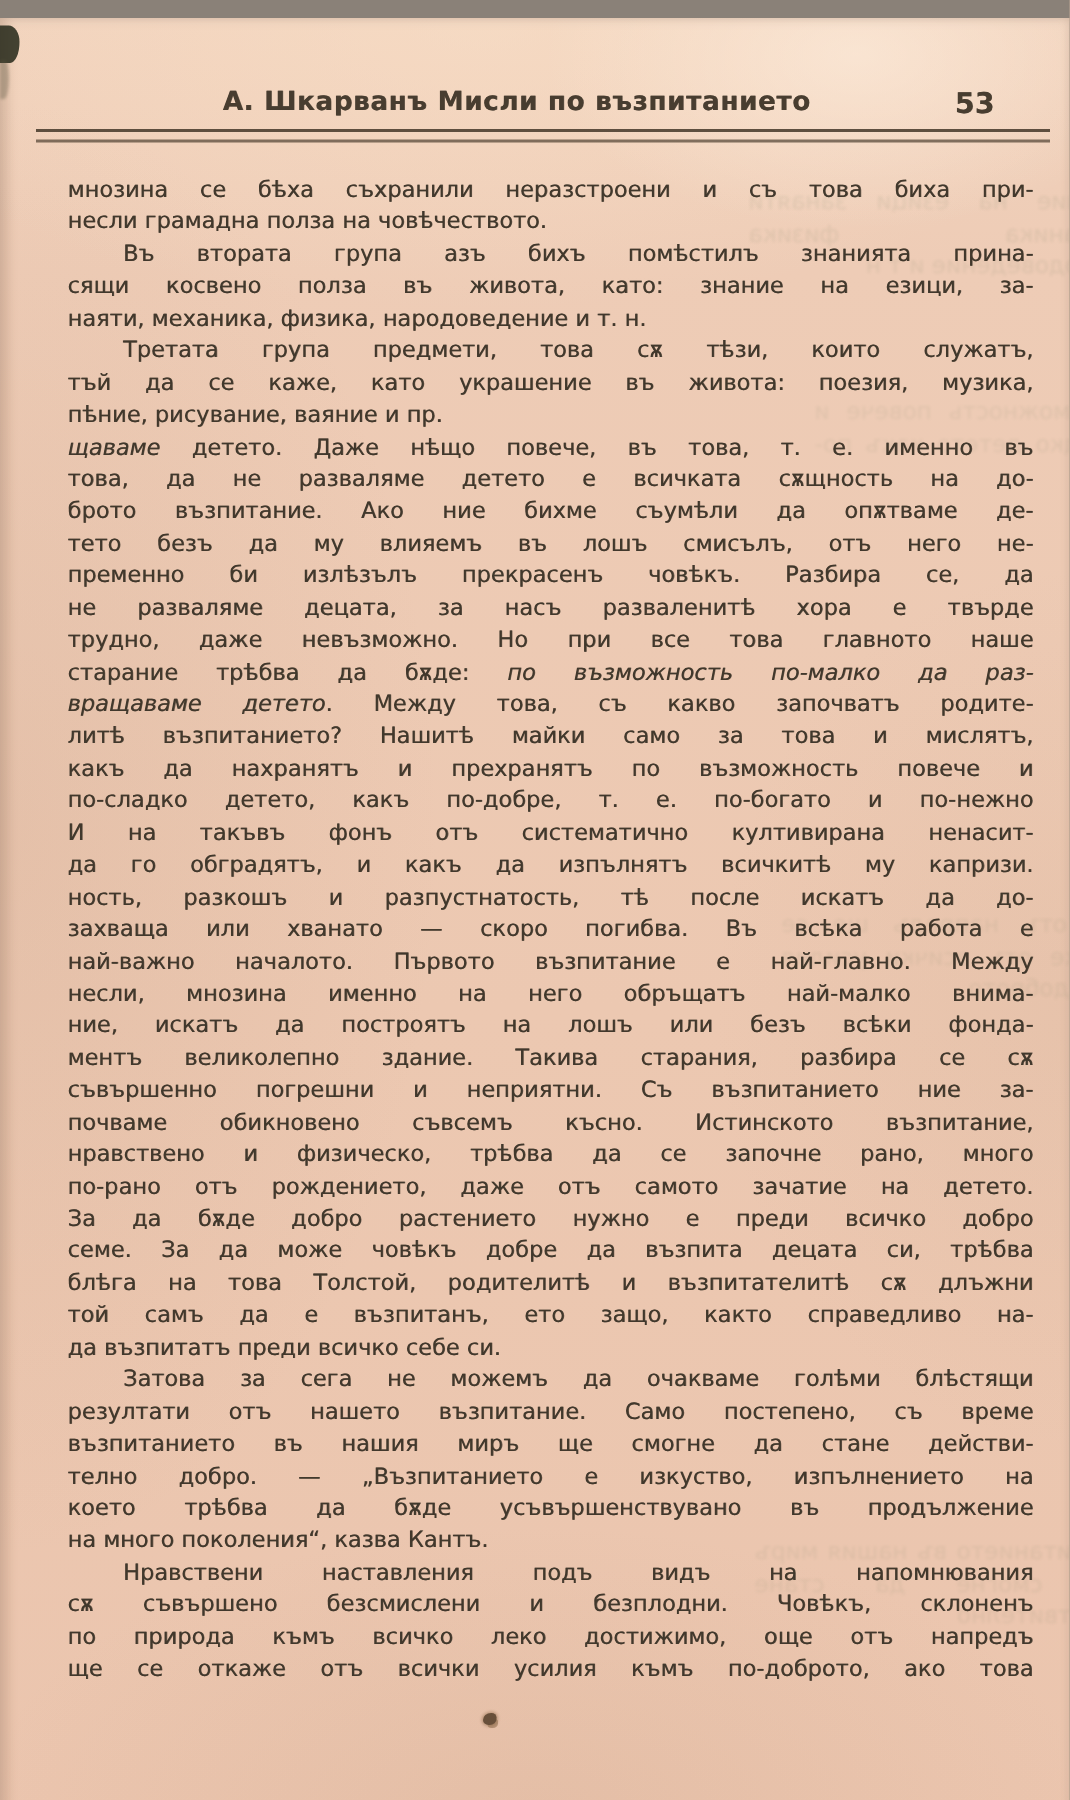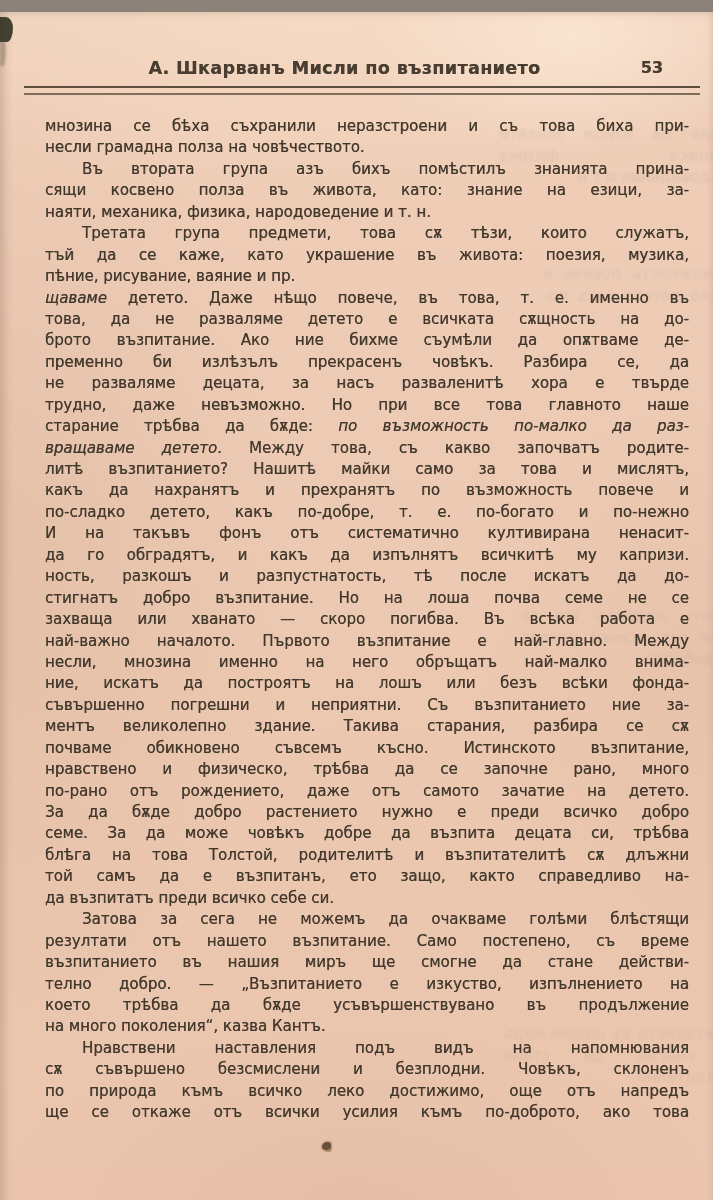--- a/index.html
+++ b/index.html
@@ -16,21 +16,21 @@
       radial-gradient(ellipse 420px 700px at 0% 45%, rgba(186,146,120,.16), transparent 70%),
       radial-gradient(ellipse 340px 420px at 100% 55%, rgba(198,160,132,.14), transparent 70%),
       radial-gradient(ellipse 500px 260px at 50% 100%, rgba(196,158,130,.18), transparent 75%),
       linear-gradient(180deg,#f1d2bc 0%,#eeccb6 14%,#ecc8b1 55%,#ebc5ae 100%);
     box-shadow: inset 4px 0 8px rgba(90,56,34,.22), inset -2px 0 5px rgba(120,82,55,.10), inset 0 3px 6px rgba(255,238,220,.35);
   }
   
   .runhead{position:absolute;top:46px;left:0;right:0;text-align:center;padding-right:24px;
     font-size:17.5px;font-weight:bold;letter-spacing:.4px;color:#483d30;
     text-shadow:.3px 0 0 rgba(72,61,48,.75);}
-  .pagenum{position:absolute;top:46px;right:50px;font-size:16px;font-weight:bold;color:#483d30;
+  .pagenum{position:absolute;top:46px;right:50px;font-size:19px;font-weight:bold;color:#483d30;
     text-shadow:.3px 0 0 rgba(72,61,48,.75);}
   .rule{position:absolute;top:74px;left:24px;right:13px;height:5px;
     border-top:2px solid rgba(73,60,45,.88);
     border-bottom:2px solid rgba(73,60,45,.68);}
   
   .textblock{position:absolute;left:45px;top:104px;width:644px;}
   .line{
     display:block;height:21.45px;line-height:21.45px;
     font-size:15px;color:#41382c;
     text-align:justify;text-align-last:justify;
@@ -79,38 +79,38 @@
       <div class="line end"><span>несли грамадна полза на човѣчеството.</span></div>
       <div class="line ind"><span>Въ втората група азъ бихъ помѣстилъ знанията прина-</span></div>
       <div class="line"><span>сящи косвено полза въ живота, като: знание на езици, за-</span></div>
       <div class="line end"><span>наяти, механика, физика, народоведение и т. н.</span></div>
       <div class="line ind"><span>Третата група предмети, това сѫ тѣзи, които служатъ,</span></div>
       <div class="line"><span>тъй да се каже, като украшение въ живота: поезия, музика,</span></div>
       <div class="line end"><span>пѣние, рисувание, ваяние и пр.</span></div>
       <div class="line"><span class="it">щаваме</span><span> детето. Даже нѣщо повече, въ това, т. е. именно въ</span></div>
       <div class="line"><span>това, да не разваляме детето е всичката сѫщность на до-</span></div>
       <div class="line"><span>брото възпитание. Ако ние бихме съумѣли да опѫтваме де-</span></div>
+      <div class="line"><span>тето безъ да му влияемъ въ лошъ смисълъ, отъ него не-</span></div>
       <div class="line"><span>пременно би излѣзълъ прекрасенъ човѣкъ. Разбира се, да</span></div>
       <div class="line"><span>не разваляме децата, за насъ разваленитѣ хора е твърде</span></div>
       <div class="line"><span>трудно, даже невъзможно. Но при все това главното наше</span></div>
       <div class="line"><span>старание трѣбва да бѫде: </span><span class="it">по възможность по-малко да раз-</span></div>
       <div class="line"><span class="it">вращаваме детето</span><span>. Между това, съ какво започватъ родите-</span></div>
       <div class="line"><span>литѣ възпитанието? Нашитѣ майки само за това и мислятъ,</span></div>
       <div class="line"><span>какъ да нахранятъ и прехранятъ по възможность повече и</span></div>
       <div class="line"><span>по-сладко детето, какъ по-добре, т. е. по-богато и по-нежно</span></div>
       <div class="line"><span>И на такъвъ фонъ отъ систематично култивирана ненасит-</span></div>
       <div class="line"><span>да го обградятъ, и какъ да изпълнятъ всичкитѣ му капризи.</span></div>
       <div class="line"><span>ность, разкошъ и разпустнатость, тѣ после искатъ да до-</span></div>
-      <div class="line"><span>стигнатъ добро възпитание. Но на лоша почва семе не се</span></div>
       <div class="line"><span>захваща или хванато — скоро погибва. Въ всѣка работа е</span></div>
       <div class="line"><span>най-важно началото. Първото възпитание е най-главно. Между</span></div>
       <div class="line"><span>несли, мнозина именно на него обръщатъ най-малко внима-</span></div>
       <div class="line"><span>ние, искатъ да построятъ на лошъ или безъ всѣки фонда-</span></div>
+      <div class="line"><span>ментъ великолепно здание. Такива старания, разбира се сѫ</span></div>
       <div class="line"><span>съвършенно погрешни и неприятни. Съ възпитанието ние за-</span></div>
-      <div class="line"><span>ментъ великолепно здание. Такива старания, разбира се сѫ</span></div>
       <div class="line"><span>почваме обикновено съвсемъ късно. Истинското възпитание,</span></div>
       <div class="line"><span>нравствено и физическо, трѣбва да се започне рано, много</span></div>
       <div class="line"><span>по-рано отъ рождението, даже отъ самото зачатие на детето.</span></div>
       <div class="line"><span>За да бѫде добро растението нужно е преди всичко добро</span></div>
       <div class="line"><span>семе. За да може човѣкъ добре да възпита децата си, трѣбва</span></div>
       <div class="line"><span>блѣга на това Толстой, родителитѣ и възпитателитѣ сѫ длъжни</span></div>
       <div class="line"><span>той самъ да е възпитанъ, ето защо, както справедливо на-</span></div>
       <div class="line end"><span>да възпитатъ преди всичко себе си.</span></div>
       <div class="line ind"><span>Затова за сега не можемъ да очакваме голѣми блѣстящи</span></div>
       <div class="line"><span>резултати отъ нашето възпитание. Само постепено, съ време</span></div>

